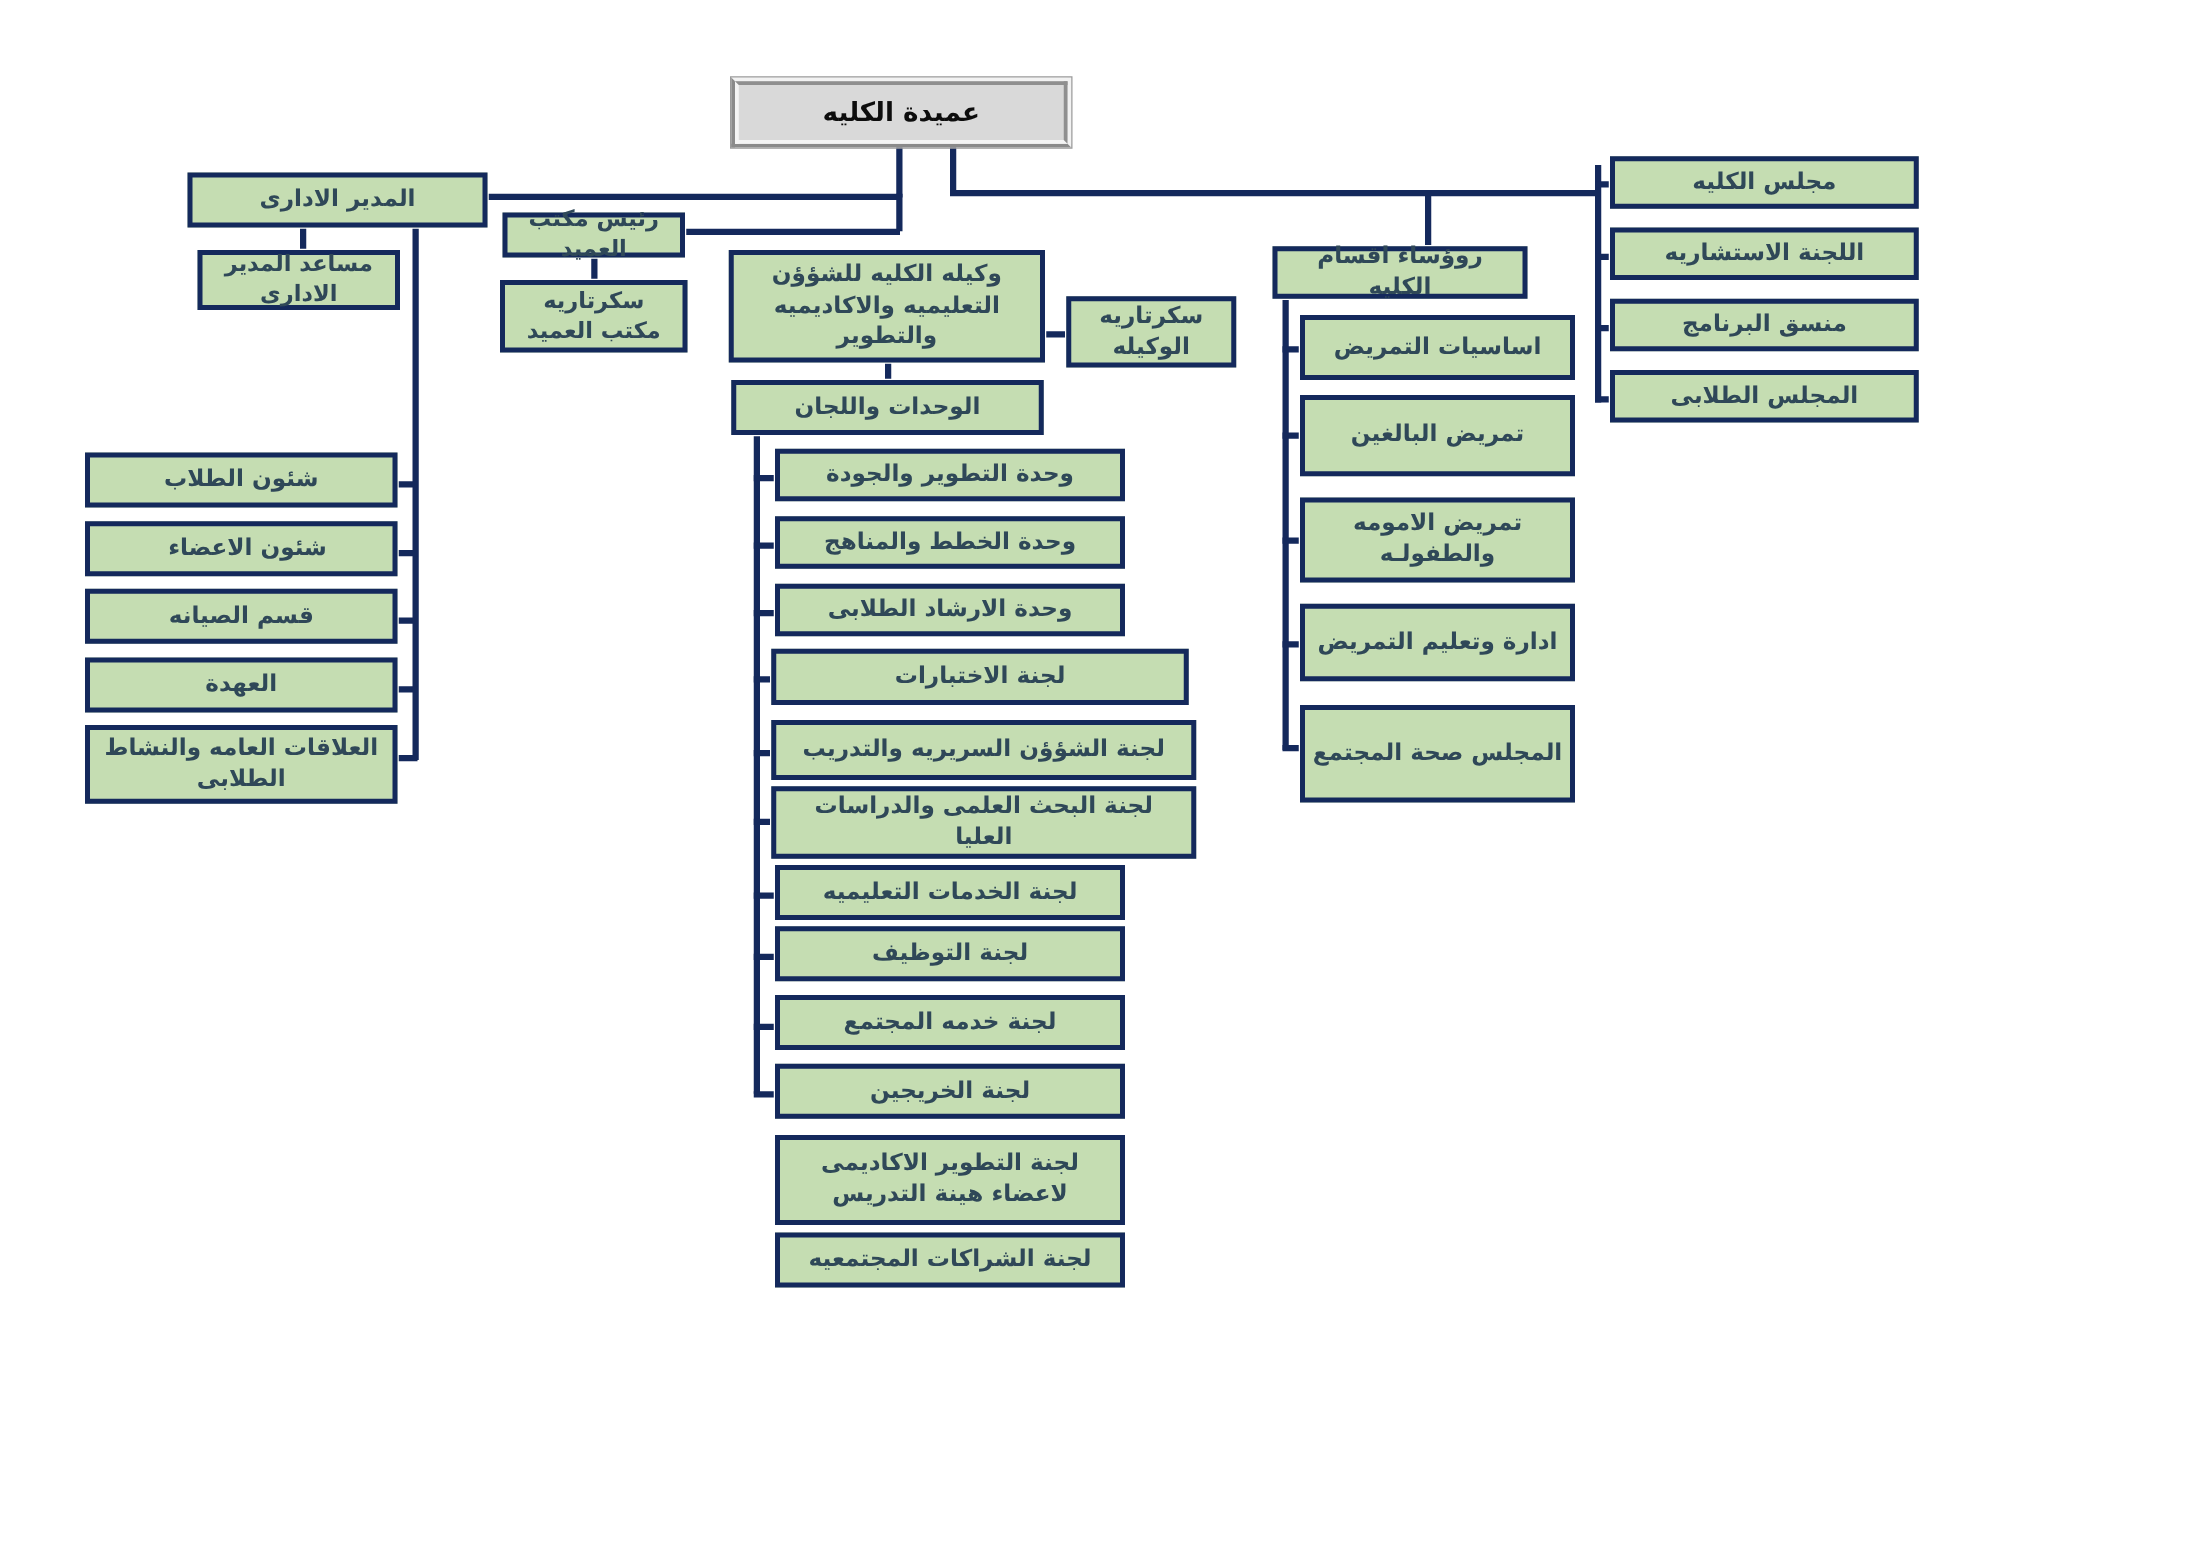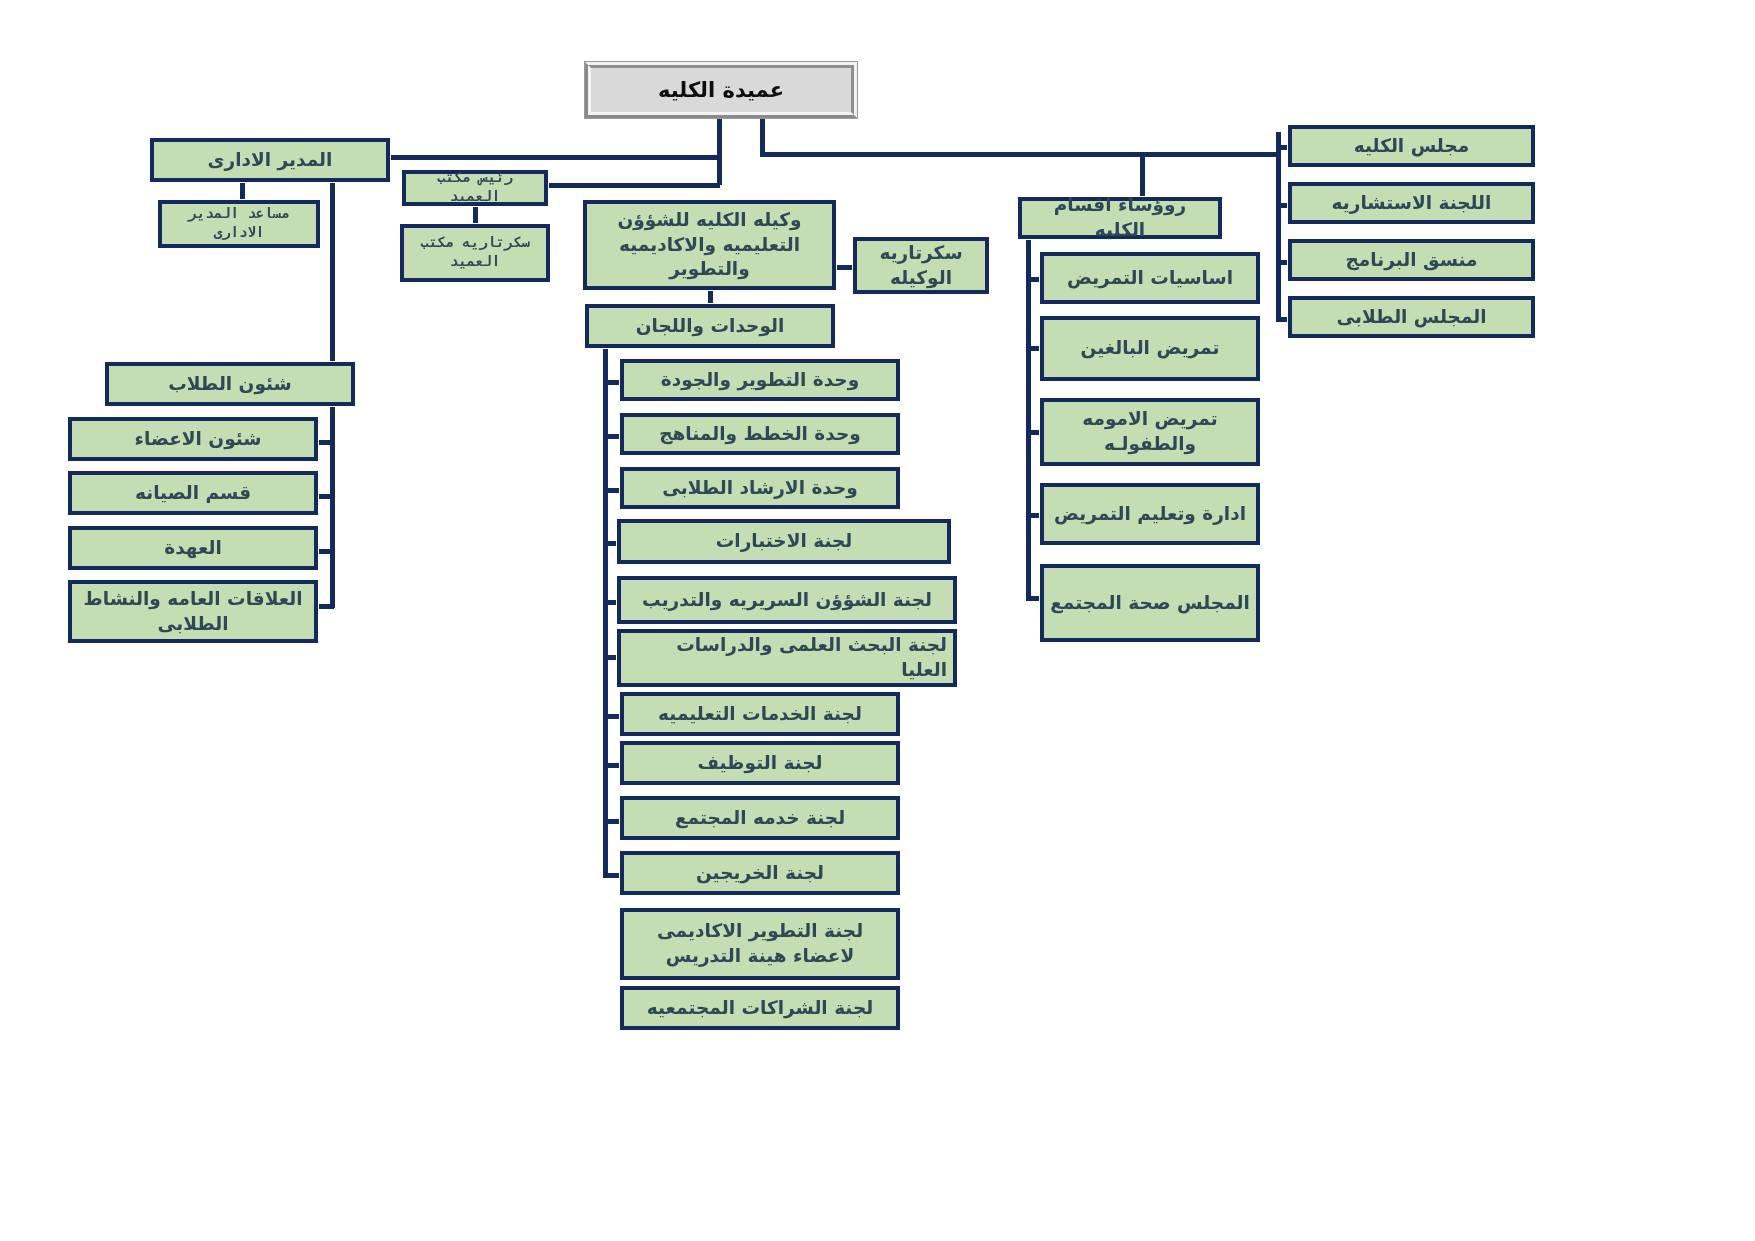--- a/index.html
+++ b/index.html
@@ -28,21 +28,21 @@
     justify-content:center;
     text-align:center;
     font-size:18.5px;
     font-weight:600;
     line-height:1.35;
     padding:2px 6px;
     direction:rtl;
     box-shadow:0 0 0 1px #ffffff;
     z-index:5;
   }
-  .box.small { font-size:14px; font-weight:600;font-family:Liberation Mono, monospace; }
+  .box.small { font-size:18px; font-weight:600; }
   
   .rootbox {
     position:absolute;
     background:#d4d4d4;
     border-top:3px solid #f2f2f2;
     border-right:3px solid #f2f2f2;
     border-bottom:3px solid #8a8a8a;
     border-left:3px solid #8a8a8a;
     outline:1px solid #9a9a9a;
     display:flex;
@@ -161,21 +161,21 @@
   </div>
 
   <div class="box" style="left:585px; top:304px; width:250px; height:44px;">
     <span>الوحدات واللجان</span>
   </div>
 
   <div class="box" style="left:1018px; top:197px; width:204px; height:42px;">
     <span>روؤساء اقسام الكليه</span>
   </div>
 
-  <div class="box" style="left:68px; top:362px; width:250px; height:44px;margin-left:37px;">
+  <div class="box" style="left:68px; top:362px; width:250px; height:44px;">
     <span>شئون الطلاب</span>
   </div>
   <div class="box" style="left:68px; top:417px; width:250px; height:44px;padding-left:16px;">
     <span>شئون الاعضاء</span>
   </div>
   <div class="box" style="left:68px; top:471px; width:250px; height:44px;">
     <span>قسم الصيانه</span>
   </div>
   <div class="box" style="left:68px; top:580px; width:250px; height:63px;">
     <span>العلاقات العامه والنشاط الطلابى</span>
@@ -192,21 +192,21 @@
   </div>
   <div class="box" style="left:620px; top:467px; width:280px; height:42px;">
     <span>وحدة الارشاد  الطلابى</span>
   </div>
   <div class="box" style="left:617px; top:519px; width:334px; height:45px;">
     <span>لجنة الاختبارات</span>
   </div>
   <div class="box" style="left:617px; top:576px; width:340px; height:48px;">
     <span>لجنة الشؤؤن السريريه والتدريب</span>
   </div>
-  <div class="box" style="left:617px; top:629px; width:340px; height:58px;text-align:right;">
+  <div class="box" style="left:617px; top:629px; width:340px; height:58px;">
     <span>لجنة البحث العلمى والدراسات العليا</span>
   </div>
   <div class="box" style="left:620px; top:692px; width:280px; height:44px;">
     <span>لجنة الخدمات التعليميه</span>
   </div>
   <div class="box" style="left:620px; top:741px; width:280px; height:44px;">
     <span>لجنة التوظيف</span>
   </div>
   <div class="box" style="left:620px; top:796px; width:280px; height:44px;">
     <span>لجنة خدمه المجتمع</span>

